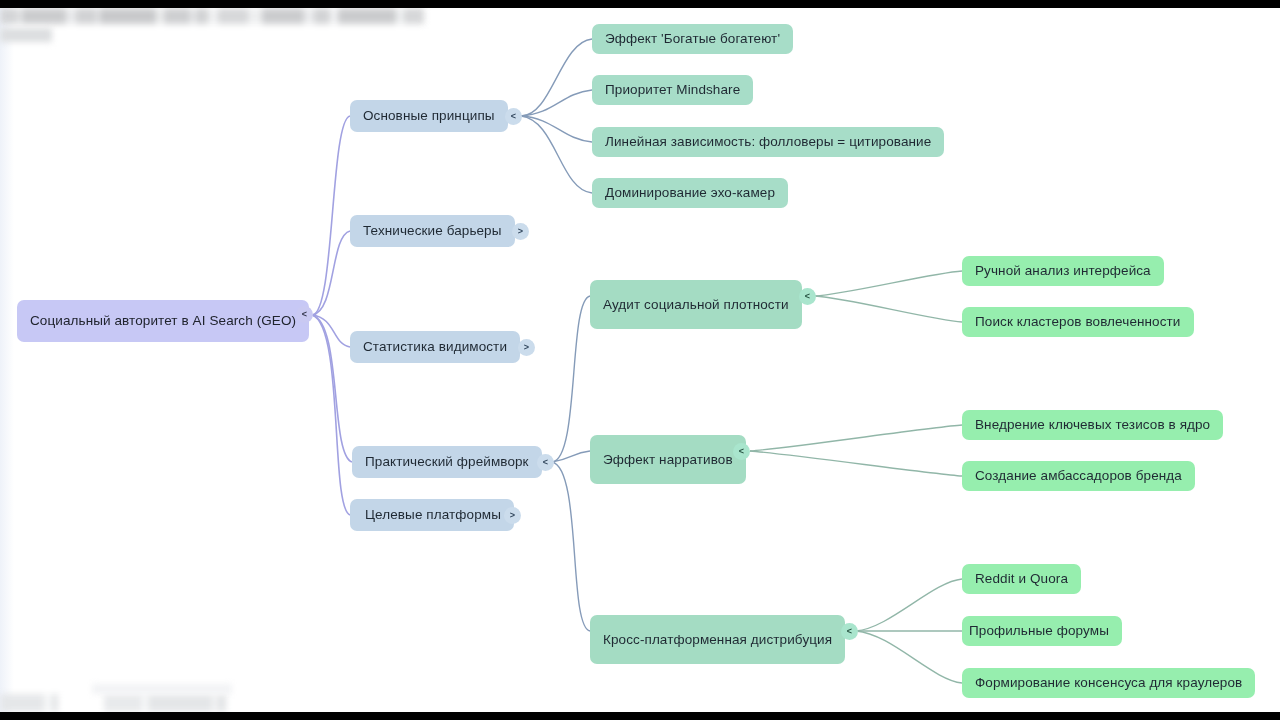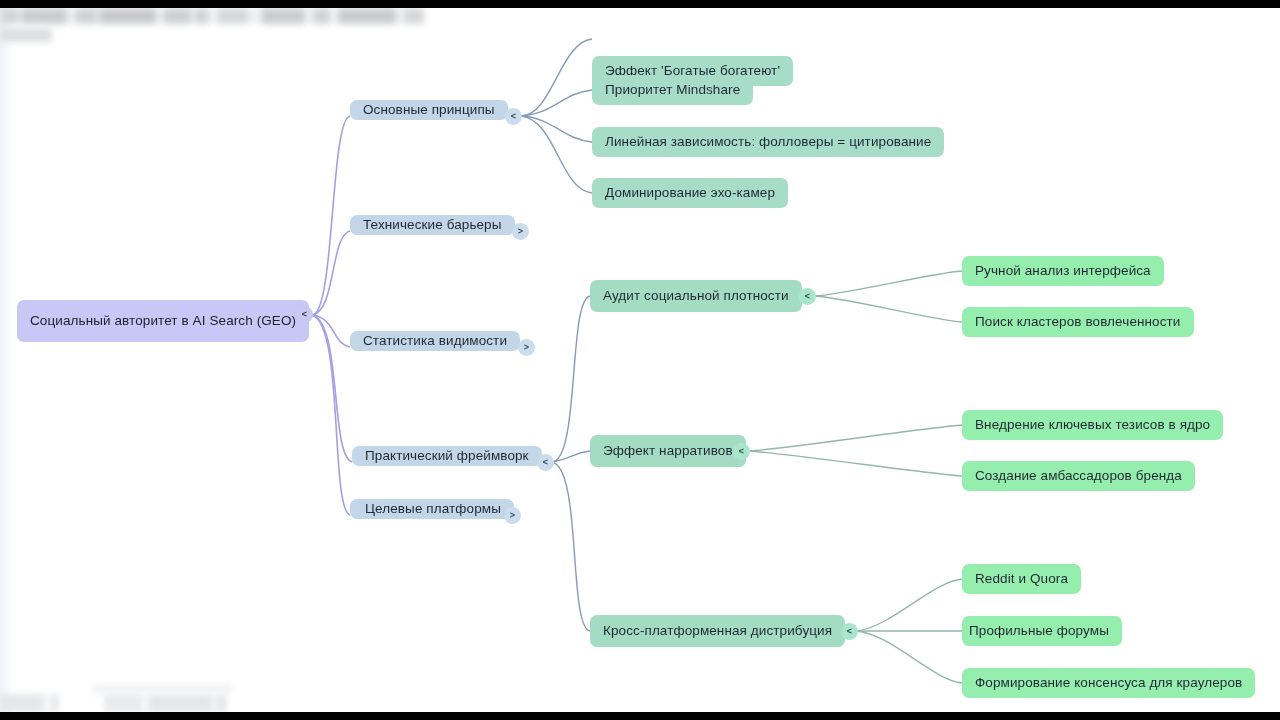--- a/index.html
+++ b/index.html
@@ -126,29 +126,29 @@
     letter-spacing: .1px;
   }
   .node.root {
     background: #c7c8f5;
     color: #20242e;
     height: 42px;
     font-size: 13.5px;
   }
   .node.lvl2 {
     background: #c3d6e8;
-    height: 20px;
+    height: 32px;
   }
   .node.lvl3a {
     background: #a7ddc8;
     height: 30px;
   }
   .node.lvl3b {
     background: #a4dcc3;
-    height: 32px;
+    height: 49px;
   }
   .node.lvl4 {
     background: #96eeae;
     height: 30px;
   }
   .toggle {
     position: absolute;
     width: 17px;
     height: 17px;
     border-radius: 50%;
@@ -232,21 +232,21 @@
   <div class="node lvl2" style="left:352px; top:446px;">
     <span>Практический фреймворк</span>
   </div>
   <div class="toggle blue-tg" style="left:537px; top:454px;">&lt;</div>
 
   <div class="node lvl2" style="left:350px; top:499px;padding-left:15px;">
     <span>Целевые платформы</span>
   </div>
   <div class="toggle blue-tg" style="left:504px; top:507px;">&gt;</div>
 
-  <div class="node lvl3a" style="left:592px; top:24px;margin-top:32px;">
+  <div class="node lvl3a" style="left:592px; top:24px;">
     <span>Эффект 'Богатые богатеют'</span>
   </div>
   <div class="node lvl3a" style="left:592px; top:75px;">
     <span>Приоритет Mindshare</span>
   </div>
   <div class="node lvl3a" style="left:592px; top:127px;">
     <span>Линейная зависимость: фолловеры = цитирование</span>
   </div>
   <div class="node lvl3a" style="left:592px; top:178px;">
     <span>Доминирование эхо-камер</span>

